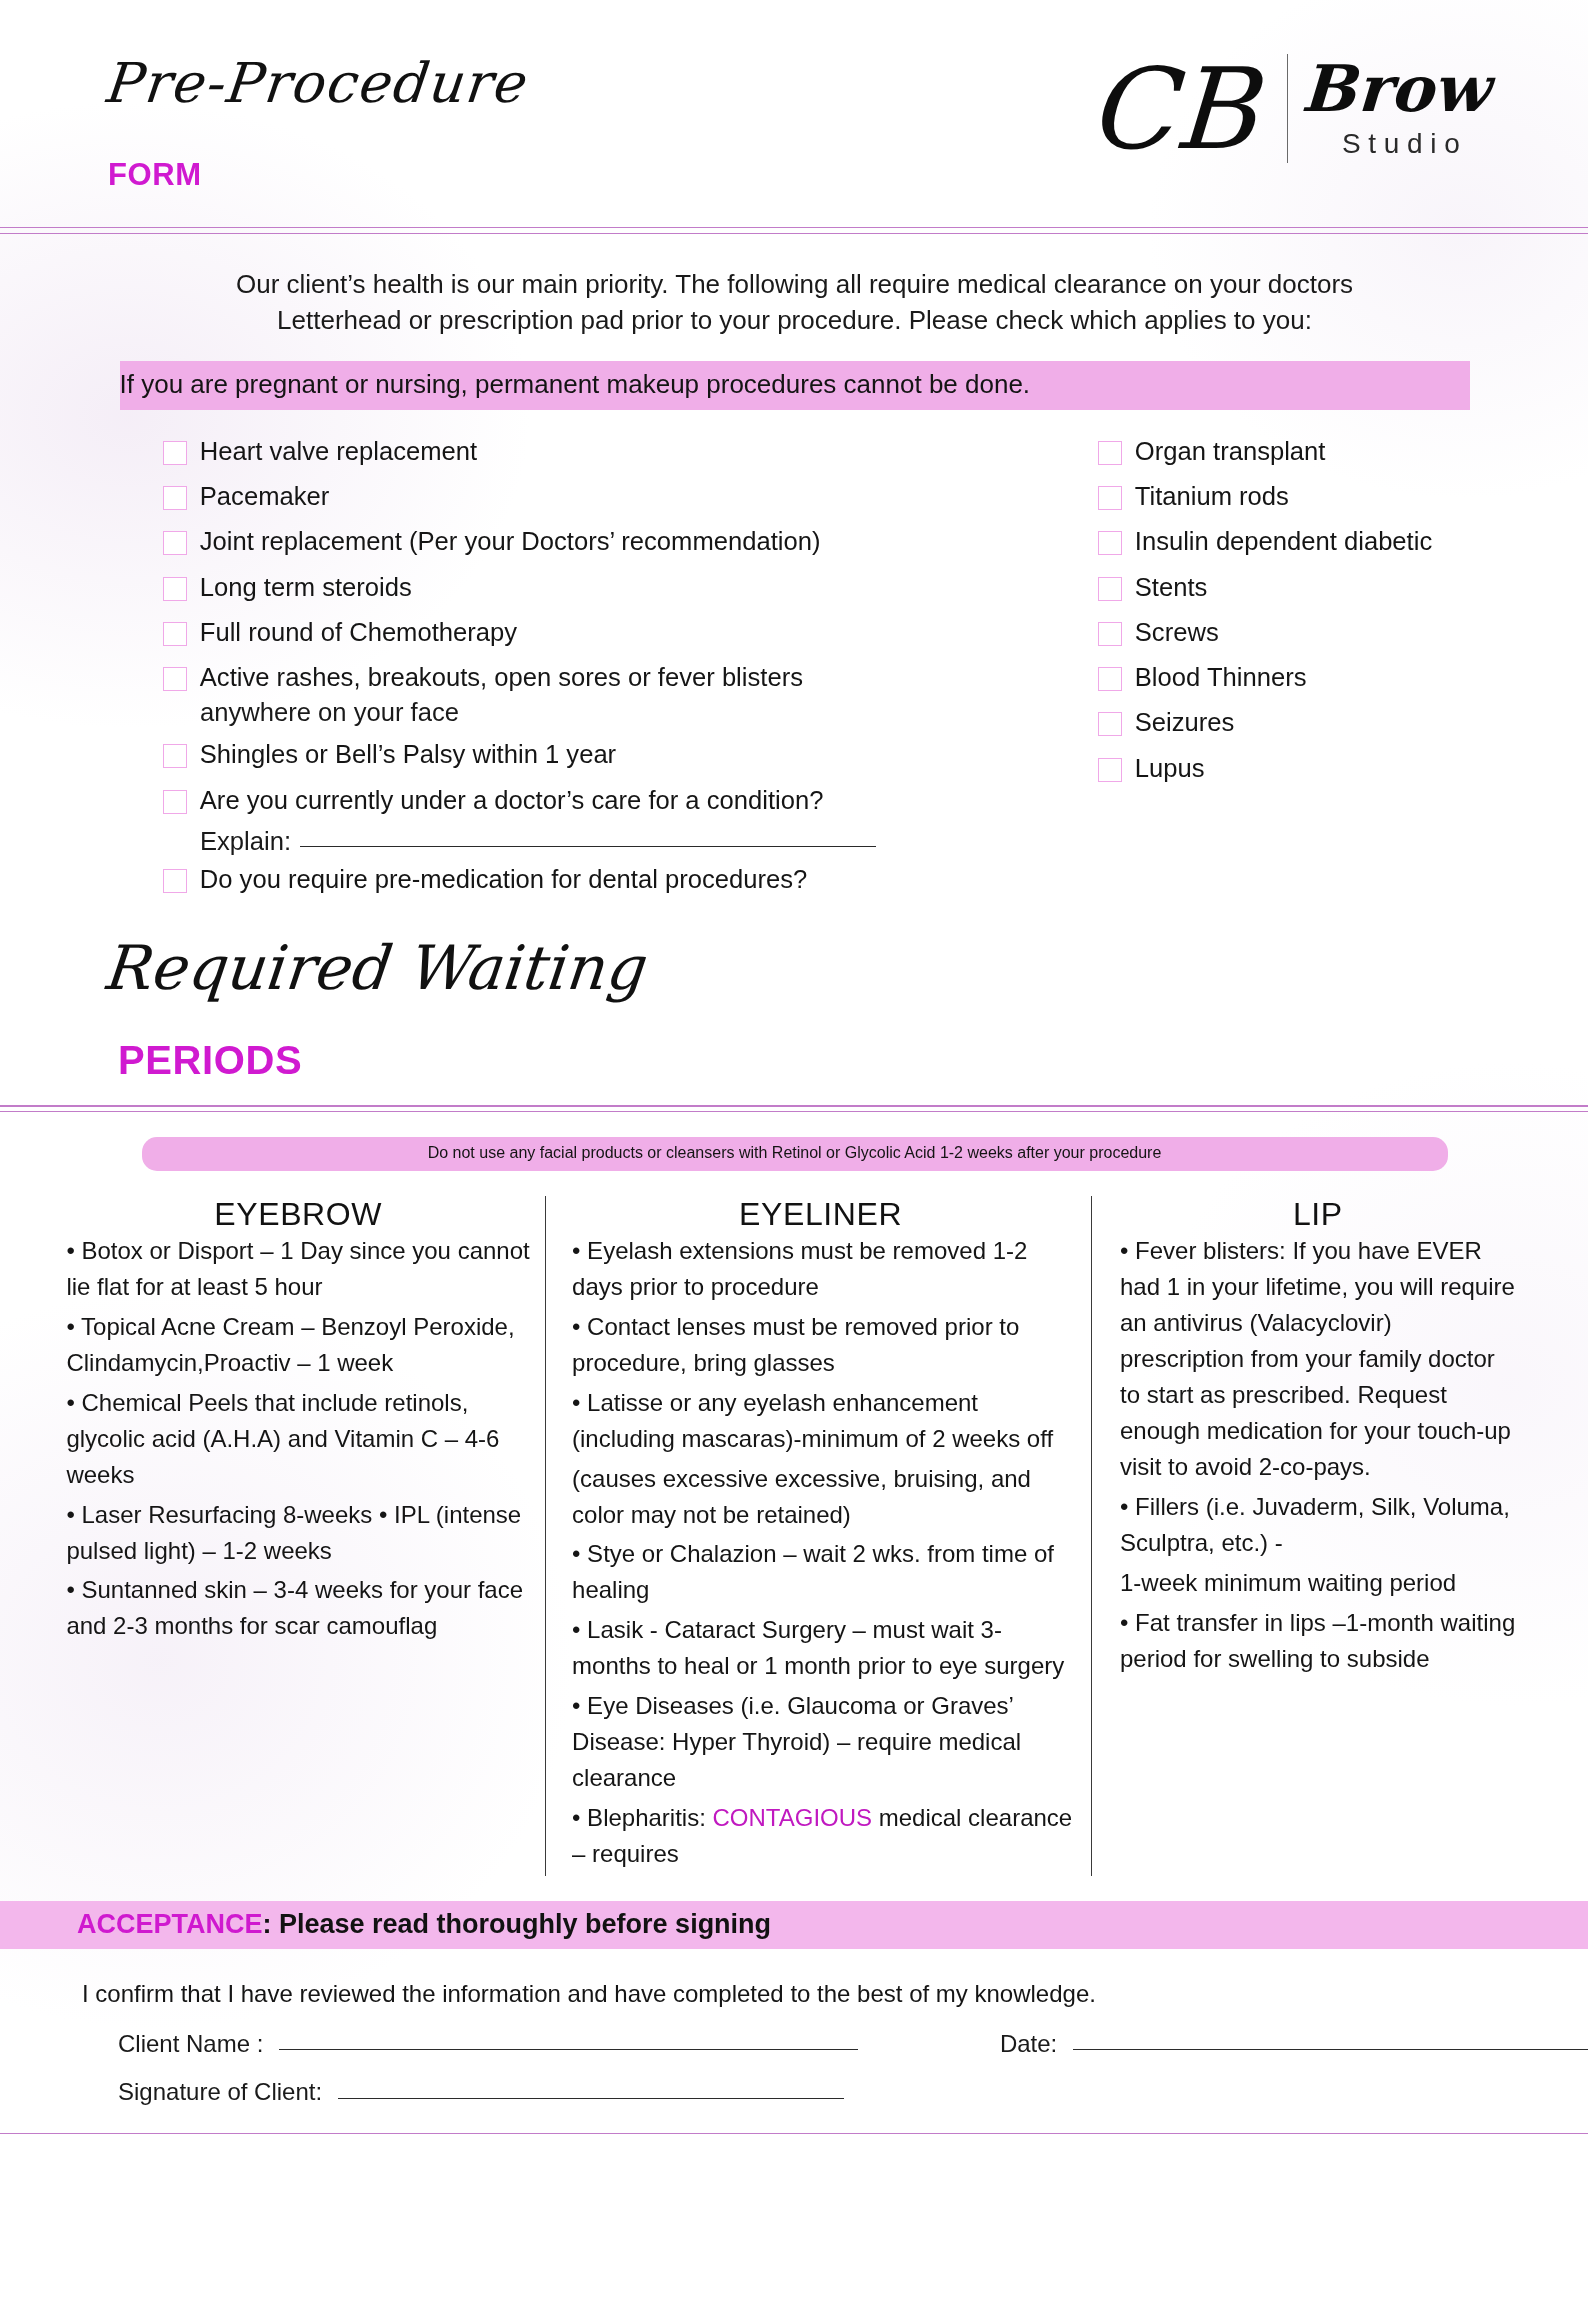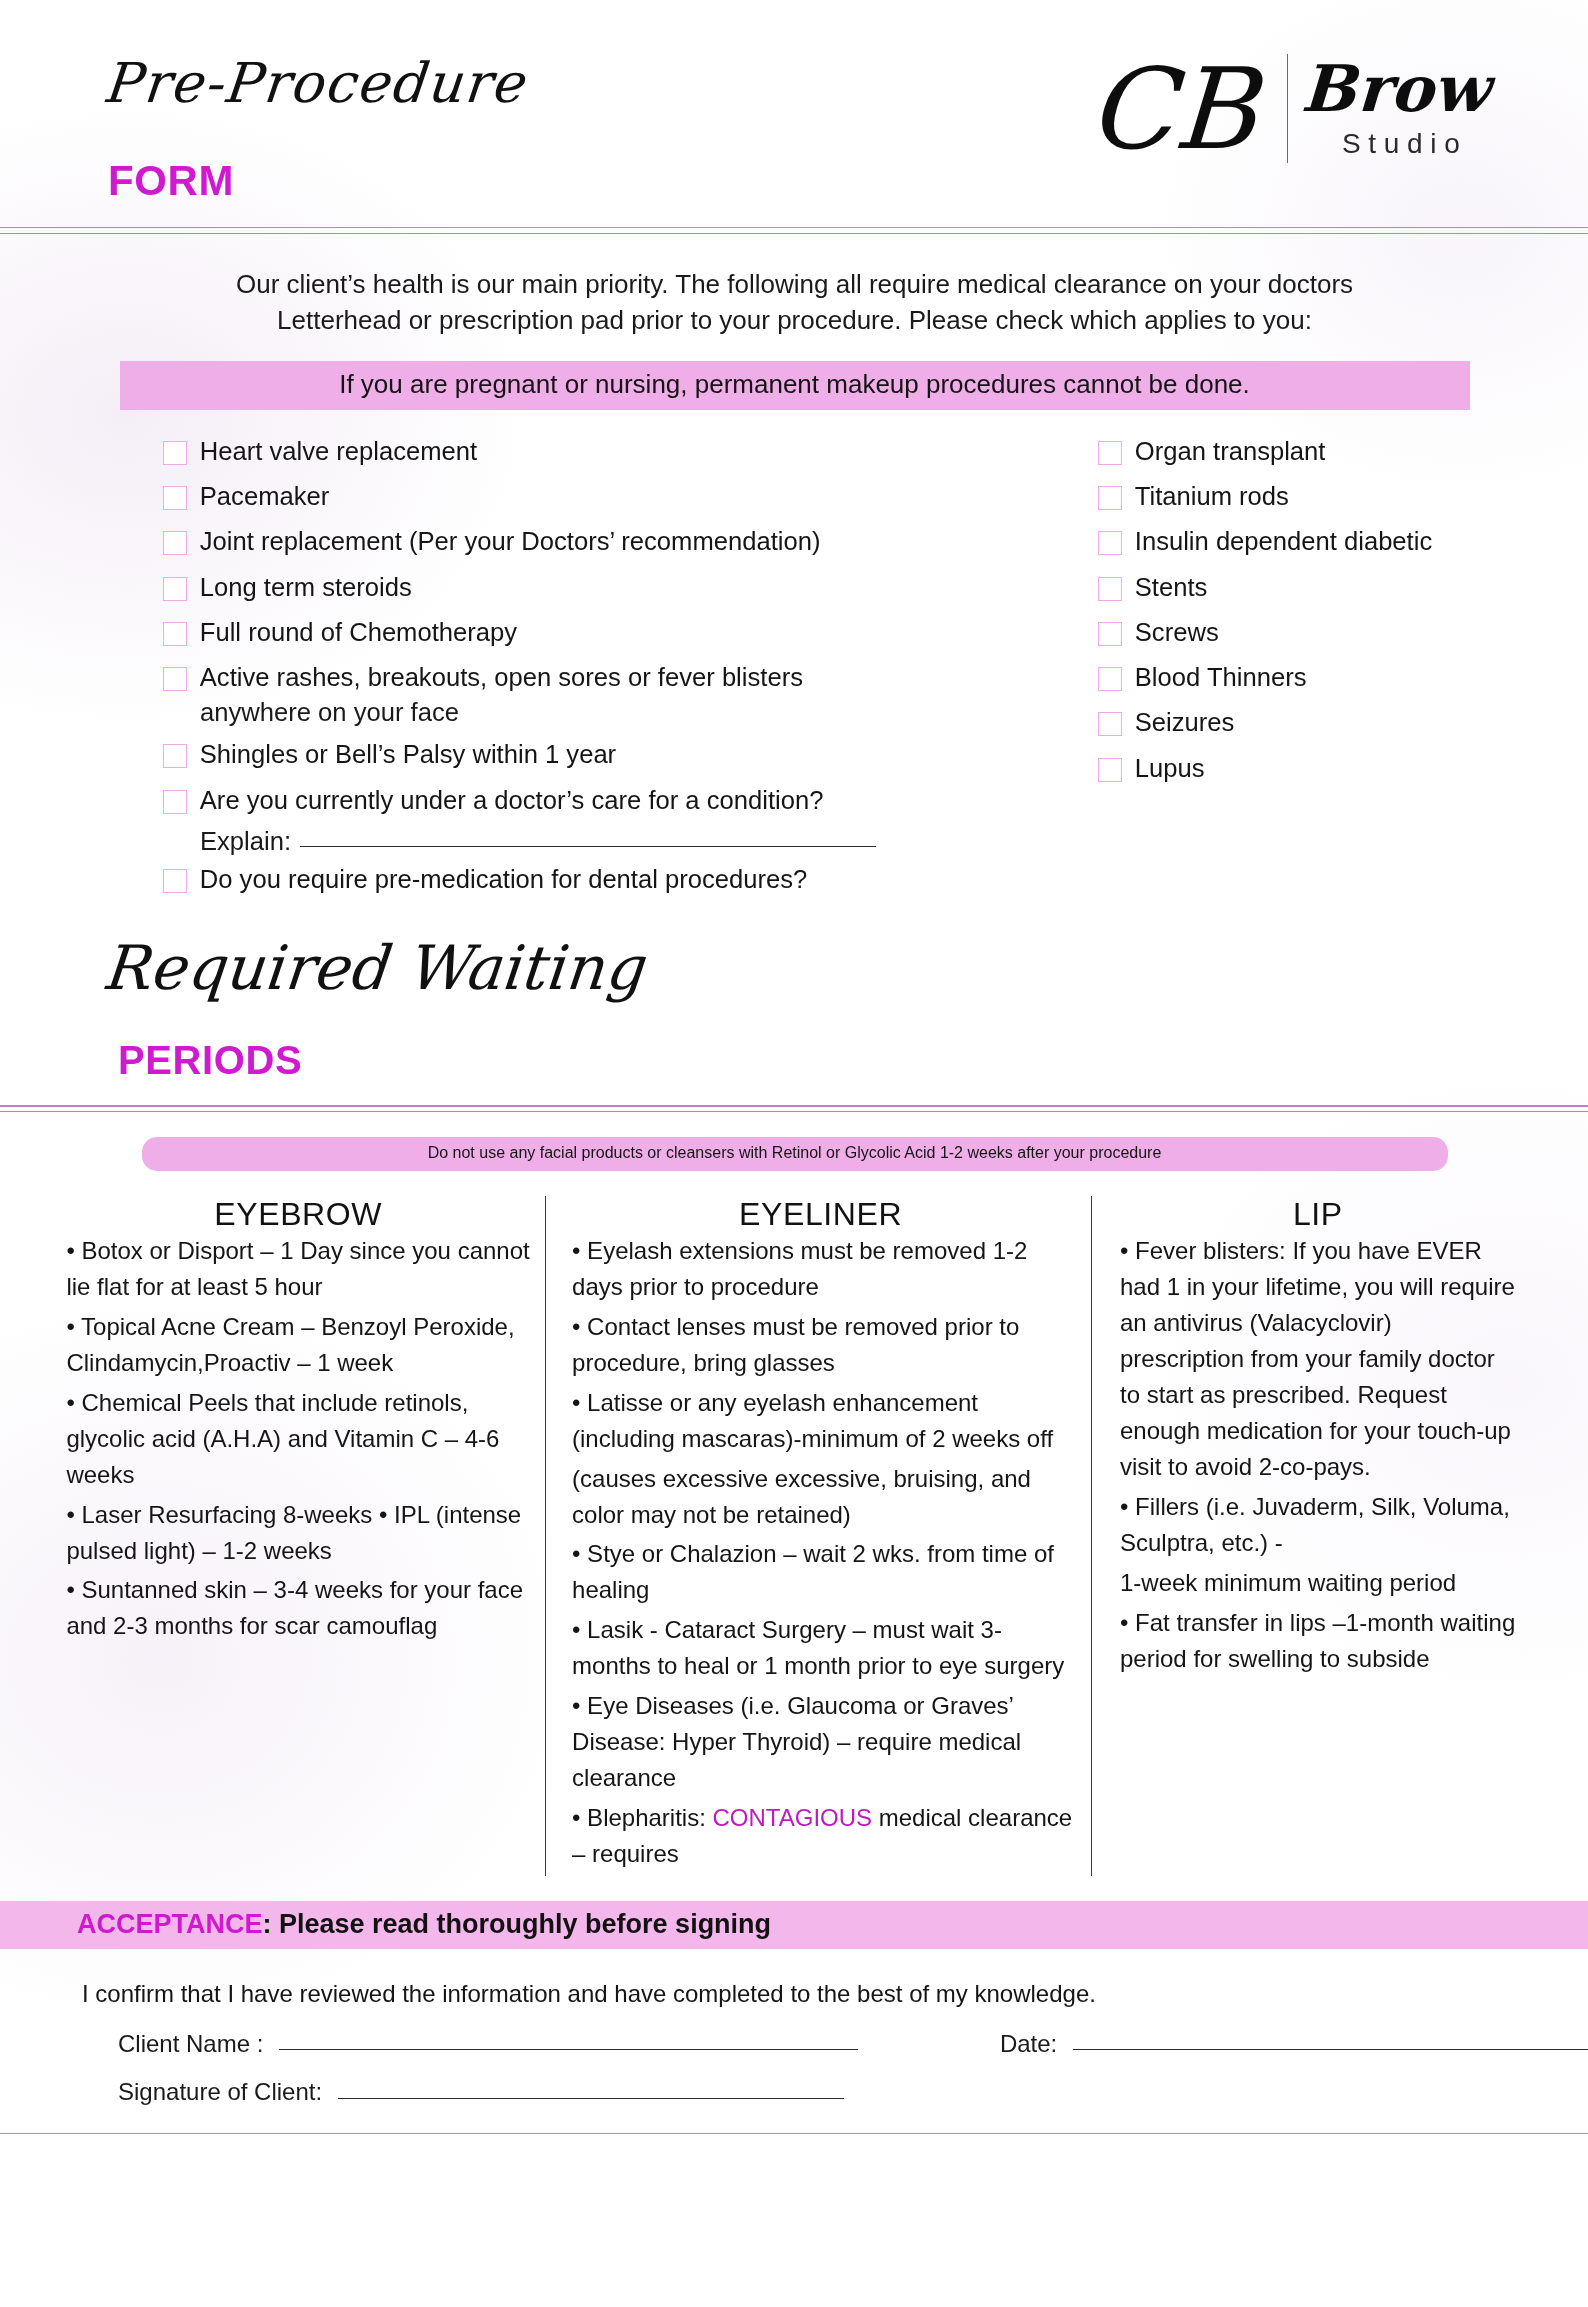--- a/index.html
+++ b/index.html
@@ -44,21 +44,21 @@
     color: #111;
     white-space: nowrap;
     transform: skewX(-8deg);
   }
   .title-form {
     position: absolute;
     left: 108px;
     top: 157px;
     font-family: "Liberation Sans", sans-serif;
     font-weight: bold;
-    font-size: 42px;
+    font-size: 31px;
     letter-spacing: 0.6px;
     color: #d01ad0;
   }
   .logo {
     position: absolute;
     right: 96px;
     top: 35px;
     display: flex;
     align-items: center;
     height: 147px;
@@ -124,21 +124,21 @@
     font-size: 26px;
     line-height: 1.38;
     color: #1a1a1a;
     margin: 31px auto 0;
     width: 1357px;
   }
   .band {
     margin: 22px auto 0;
     width: 1350px;
     background: #f0aee8;
-    text-align: center;
+    text-align: left;
     font-size: 26px;
     padding: 8.3px 0 9.6px;
     color: #141414;
   }
 
   
   .checklist {
     display: flex;
     margin: 22px 0 0 0;
     padding-left: 163px;

